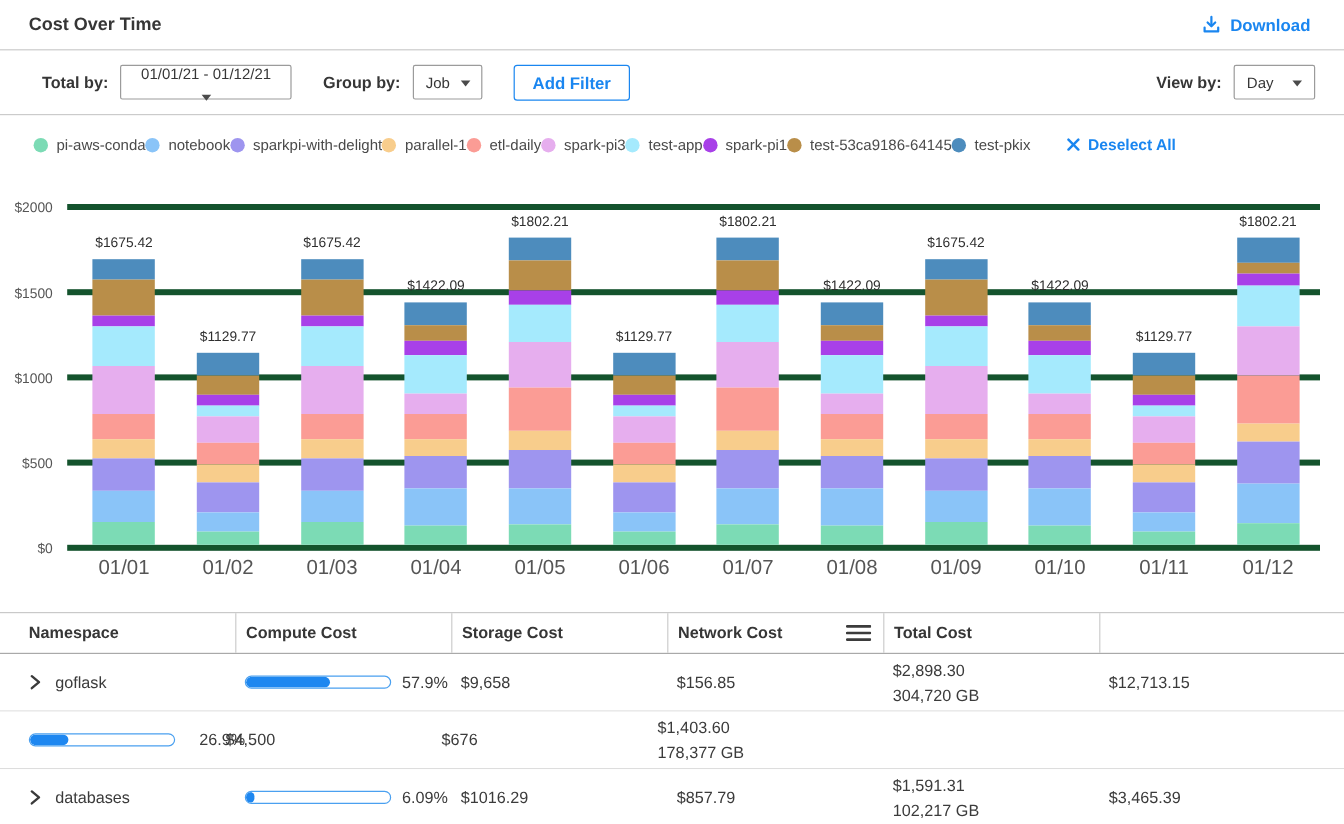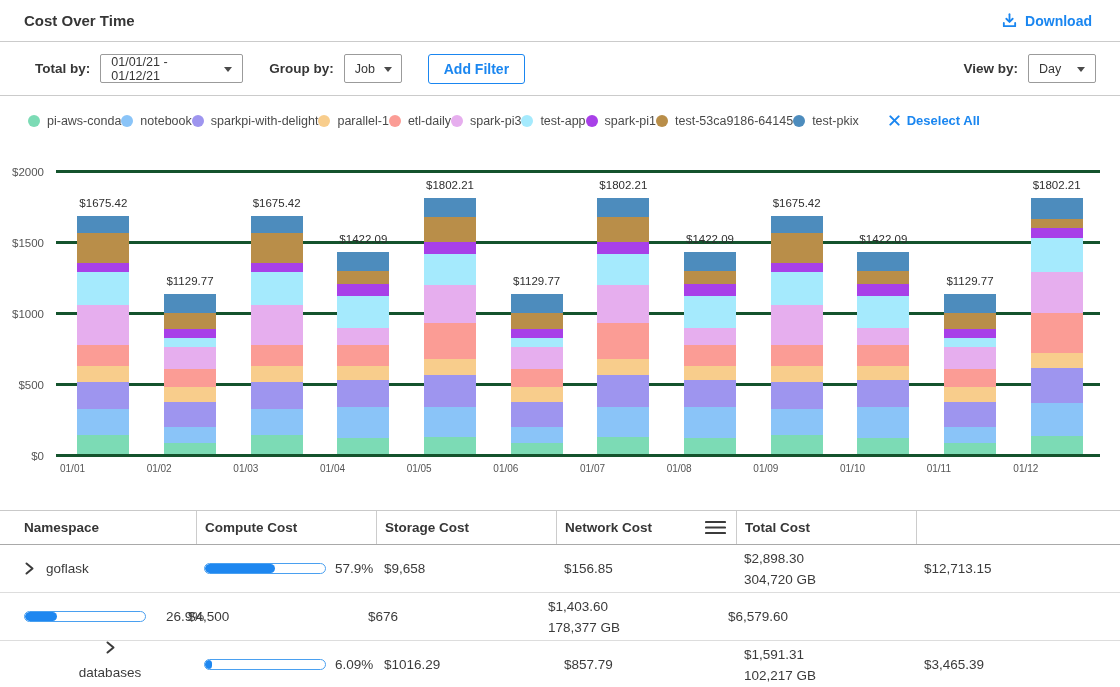--- a/index.html
+++ b/index.html
@@ -20,51 +20,51 @@
 
   
   .filterbar { height:54px; display:flex; align-items:center; padding:0 24px 0 35px;
                border-bottom:1px solid #cbcbcb; gap:10px; }
   .flabel { font-size:13.5px; font-weight:bold; color:#363636; }
   .select { display:flex; align-items:center; justify-content:space-between; gap:9px;
             border:1px solid #9b9b9b; border-radius:2px; height:29px; padding:0 10px;
             font-size:12.5px; color:#363636; background:#fff; cursor:pointer; }
   .caret { width:0; height:0; border-left:4.5px solid transparent; border-right:4.5px solid transparent;
            border-top:5.5px solid #4a4a4a; margin-top:1px; }
-  .sel-date { width:143px; }
+  .sel-date { width:143px;flex-direction:column; }
   .sel-group { width:58px; margin-right:8px; }
   .sel-view { width:68px; }
   .btn-addfilter { background:#fff; border:1.5px solid #1a86f0; color:#1a86f0; font-weight:bold;
                    font-size:14px; border-radius:3px; height:30px; padding:0 15px; cursor:pointer;
                    font-family:inherit; margin-left:8px; }
   .spacer { flex:1; }
   .gap16 { width:6px; }
 
   
   .legend { height:49px; display:flex; align-items:center; padding:0 20px 0 28px; }
   .legend-item { display:flex; align-items:center; gap:7px; cursor:pointer; }
   .dot { width:12px; height:12px; border-radius:50%; flex:0 0 auto; }
   .legend-label { font-size:12.5px; color:#4a4a4a; }
   .deselect { display:flex; align-items:center; gap:7px; color:#1a86f0; font-weight:bold;
               font-size:13px; cursor:pointer; margin-left:30px; white-space:nowrap; }
 
   
   .chart-area { position:relative; height:365px; }
   .plot { position:absolute; left:60px; right:20px; top:25px; height:284px; }
-  .gridline { position:absolute; left:-4px; right:0; height:0; border-top:3px solid #14532d; }
+  .gridline { position:absolute; left:-4px; right:0; height:0; border-top:5px solid #14532d; }
   .ytick { position:absolute; right:calc(100% + 12px); top:-7px; font-size:11.5px; color:#555;
            white-space:nowrap; }
   .bar-col { position:absolute; top:0; height:100%; }
   .bar-stack { position:absolute; bottom:0; left:50%; transform:translateX(-50%); width:52px;
                display:flex; flex-direction:column-reverse; cursor:pointer; }
   .bar-seg { width:100%; }
   .bar-total { position:absolute; left:50%; transform:translateX(-50%); font-size:11.5px;
                color:#2f2f2f; white-space:nowrap; }
-  .x-label { position:absolute; top:calc(100% + 9px); left:0; width:100%; 
-             font-size:10px; color:#555; }
+  .x-label { position:absolute; top:calc(100% + 9px); left:0; width:100%; text-align:center;
+             font-size:17px; color:#555; }
 
   
   .table { border-top:1px solid #c9c9c9; }
   .thead { display:flex; height:34px; border-bottom:1px solid #a9a9a9; }
   .th { display:flex; align-items:center; font-size:13.5px; font-weight:bold; color:#363636; }
   .th:not(:first-child) { border-left:1px solid #ccc; padding-left:8px; }
   .th:first-child { padding-left:24px; }
   .th:last-child { border-right:1px solid #ccc; }
   .menu-icon { margin-left:auto; margin-right:10px; cursor:pointer; display:flex; align-items:center; }
   .trow { display:flex; height:48px; border-bottom:1px solid #ddd; background:#fff; }
@@ -437,24 +437,23 @@
               <span class="pill-fill" style="width:32.3px"></span>
             </span>
             <span class="pct">26.9%</span>
           </div>
           <div class="td" style="width: 180px;">$4,500</div>
           <div class="td" style="width: 180px;">$676</div>
           <div class="td net-cell" style="width: 180px;">
             <span>$1,403.60</span>
             <span>178,377 GB</span>
           </div>
-          <div class="td" style="width: 181px;">$6,579.60</div>
         </div>
         <div class="trow">
-          <div class="td" style="width: 196px; flex-direction: column;">
+          <div class="td" style="width: 196px;">
             <span class="chev">
               <svg width="11" height="13" viewBox="0 0 11 13" fill="none" stroke="#3b3b3b" stroke-width="2" stroke-linecap="round" stroke-linejoin="round">
                 <path d="M2.5 1.5 L8.5 6.5 L2.5 11.5"></path>
               </svg>
             </span>
             <span>databases</span>
           </div>
           <div class="td" style="width: 180px;">
             <span class="pill">
               <span class="pill-fill" style="width:7.3px"></span>

